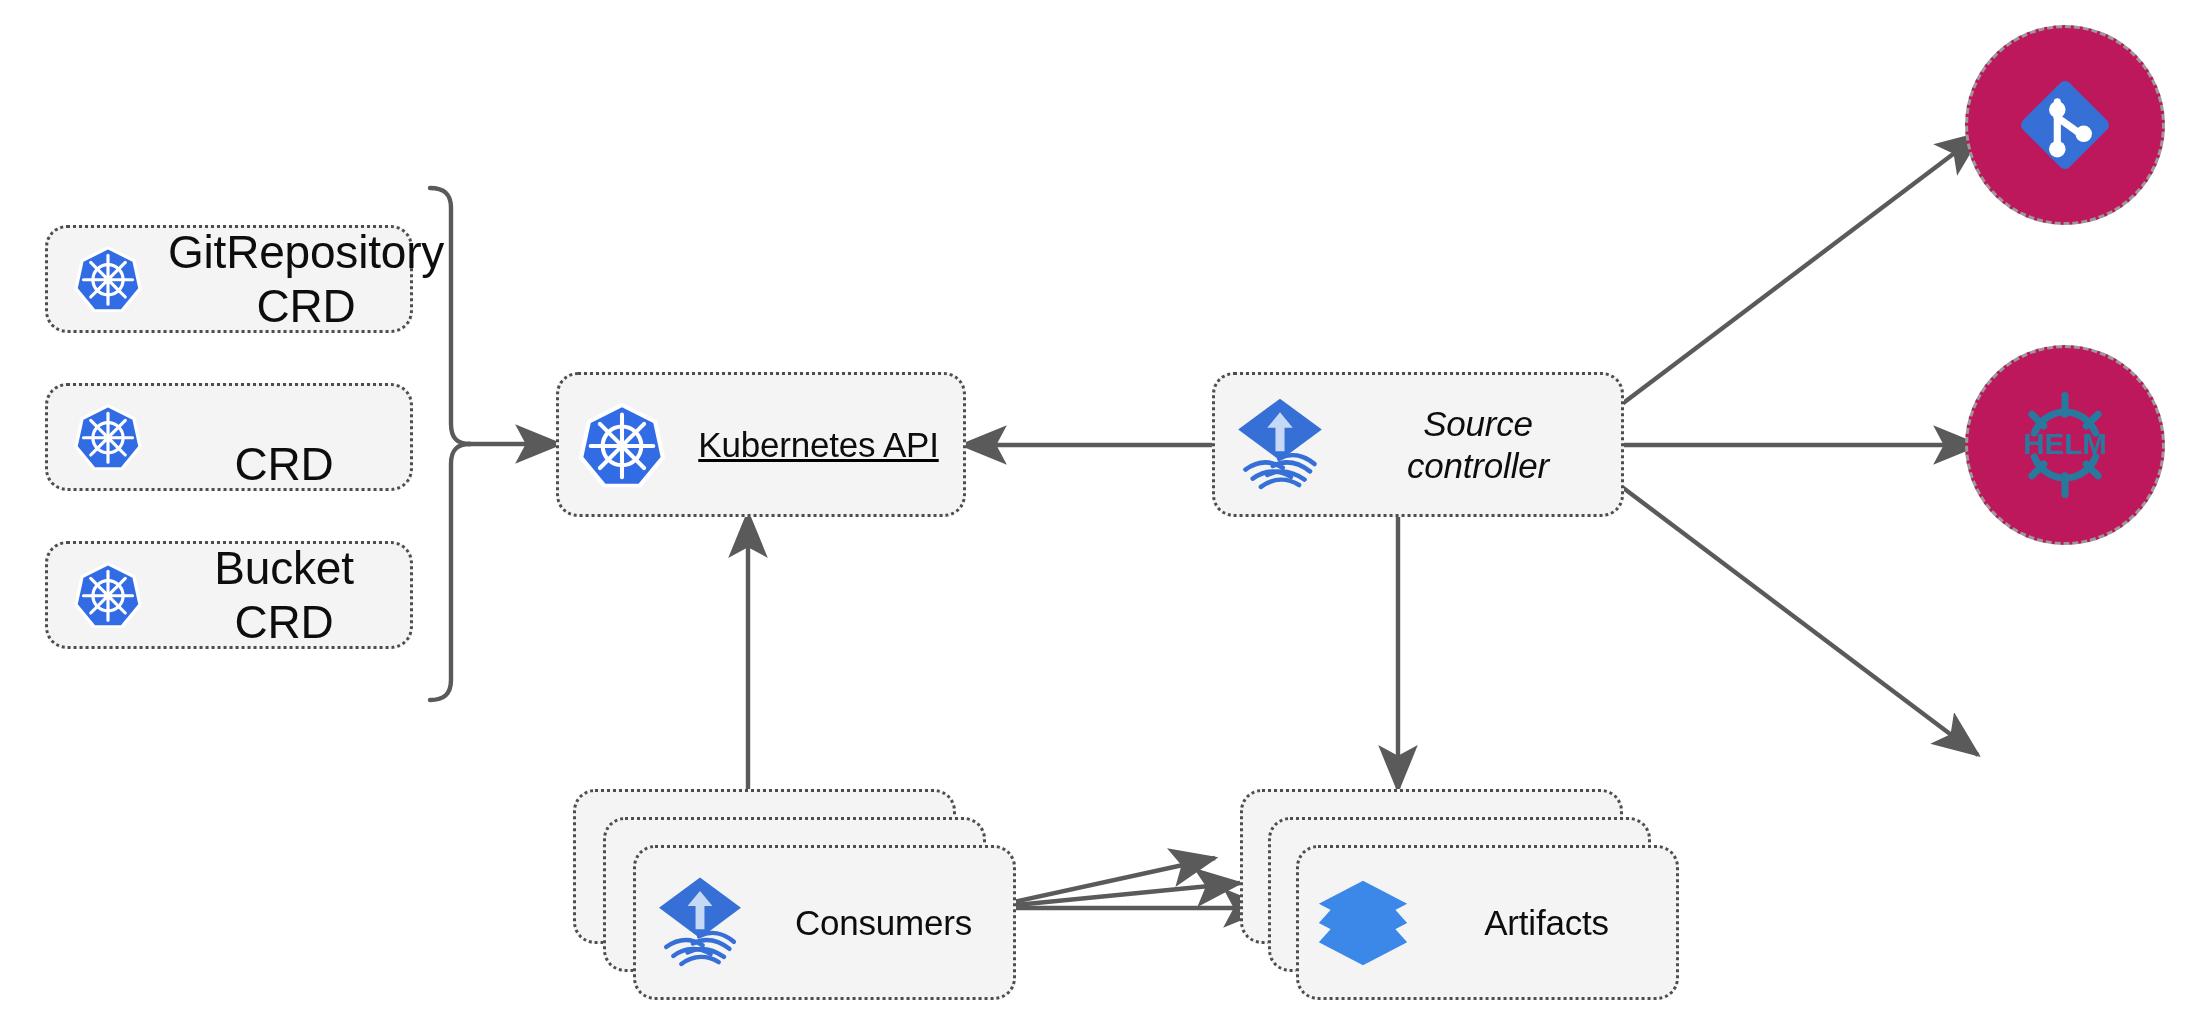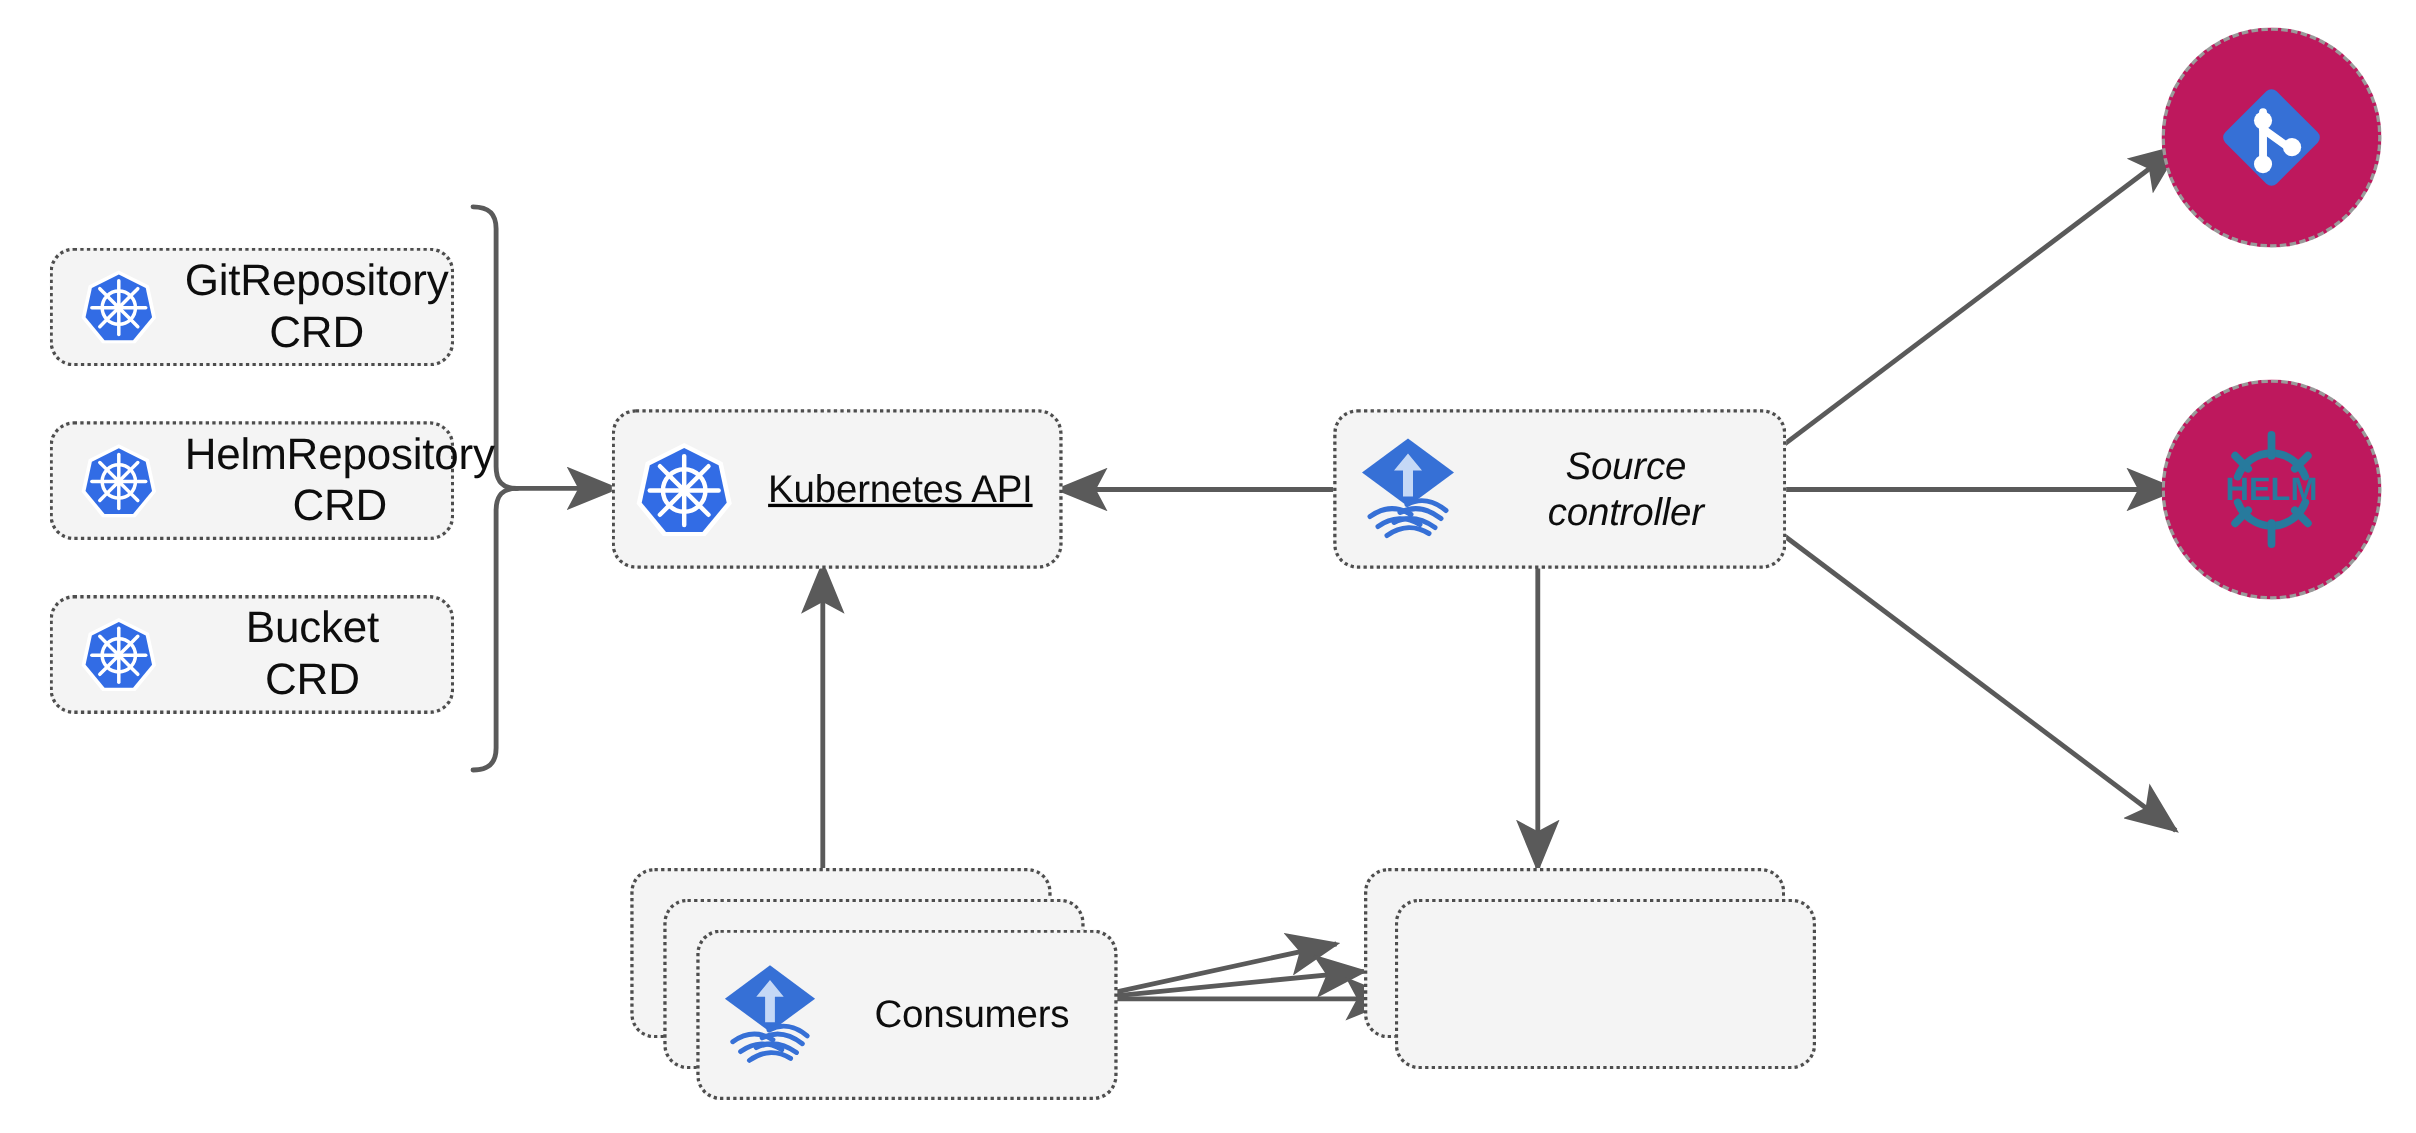--- a/index.html
+++ b/index.html
@@ -16,21 +16,21 @@
     z-index:5;
   }
   .node .ico{flex:0 0 auto;display:flex;align-items:center;justify-content:center;}
   .node .lbl{
     flex:1 1 auto;text-align:center;
     color:#0d0d0d;
     font-size:35px;line-height:1.18;
     letter-spacing:-.2px;
     padding-right:10px;
   }
-  .crd .lbl{font-size:40px;}
+  .crd .lbl{font-size:46px;}
 
   .ghost{
     position:absolute;background:#f4f4f4;
     border:3px dotted #4d4d4d;border-radius:22px;
     box-sizing:border-box;z-index:3;
   }
   .ghost.g2{z-index:4;}
 
   .circ{
     position:absolute;border-radius:50%;
@@ -137,21 +137,21 @@
             <line x1="50" y1="51" x2="29" y2="51"></line>
           <line x1="50" y1="51" x2="71" y2="51"></line>
             <line x1="50" y1="51" x2="35" y2="66"></line>
           <line x1="50" y1="51" x2="65" y2="66"></line>
             <line x1="50" y1="51" x2="50" y2="72"></line>
         </g>
         <circle cx="50" cy="51" r="5.5" fill="#ffffff"></circle>
       </svg>
     </span>
     <span class="lbl">
-      <span>HelmRepository</span><br>
+      <br>
       <span>CRD</span>
     </span>
   </div>
 
   <div class="node crd" style="left:45px;top:541px;width:368px;height:108px;">
     <span class="ico" style="width:120px;">
       <svg width="72" height="72" viewBox="0 0 100 100">
         <path d="M50 4 L88 23 L97 64 L71 96 L29 96 L3 64 L12 23 Z" fill="#ffffff"></path>
         <path d="M50 9 L84 26 L92 63 L68 92 L32 92 L8 63 L16 26 Z" fill="#326ce5"></path>
         <g fill="none" stroke="#ffffff" stroke-width="4.4" stroke-linecap="round">
@@ -248,20 +248,30 @@
           <path d="M42 78 C 56 71, 70 74, 83 84"></path>
           <path d="M36 88 C 50 81, 64 84, 77 93"></path>
         </g>
       </svg>
     </span>
     <span class="lbl">Consumers</span>
   </div>
 
   <div class="ghost" style="left:1240px;top:789px;width:383px;height:155px;"></div>
   <div class="ghost g2" style="left:1268px;top:817px;width:383px;height:155px;"></div>
+  <div class="node" style="left:1296px;top:845px;width:383px;height:155px;">
+    <span class="ico" style="width:128px;">
+      <svg width="96" height="96" viewBox="0 0 100 100">
+        <path d="M50 6 L96 30 L50 54 L4 30 Z" fill="#3b88e8"></path>
+        <path d="M50 44 L78 30 L96 50 L50 74 L4 50 L22 30 Z" fill="#3b88e8"></path>
+        <path d="M50 64 L78 50 L96 70 L50 94 L4 70 L22 50 Z" fill="#3b88e8"></path>
+      </svg>
+    </span>
+    <span class="lbl">Artifacts</span>
+  </div>
 
   <div class="circ" style="left:1965px;top:25px;width:200px;height:200px;">
     <svg width="110" height="110" viewBox="0 0 100 100">
       <rect x="20" y="20" width="60" height="60" rx="6" fill="#3670d6" transform="rotate(45 50 50)"></rect>
       <g stroke="#ffffff" stroke-width="6.5" fill="none" stroke-linecap="round">
         <line x1="43" y1="29" x2="43" y2="72"></line>
         <path d="M43 43 L64 58"></path>
       </g>
       <circle cx="43" cy="36" r="7.5" fill="#ffffff"></circle>
       <circle cx="43" cy="72" r="7.5" fill="#ffffff"></circle>

